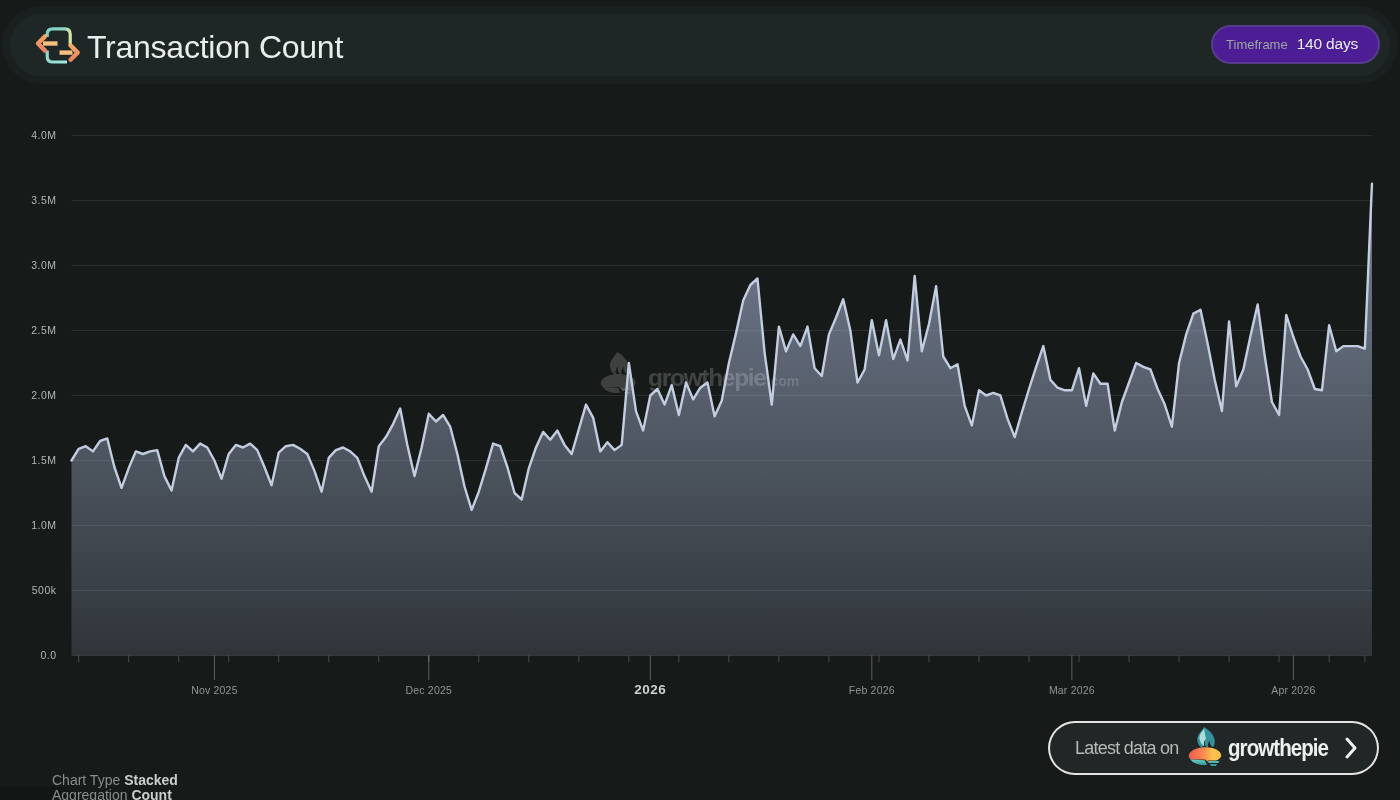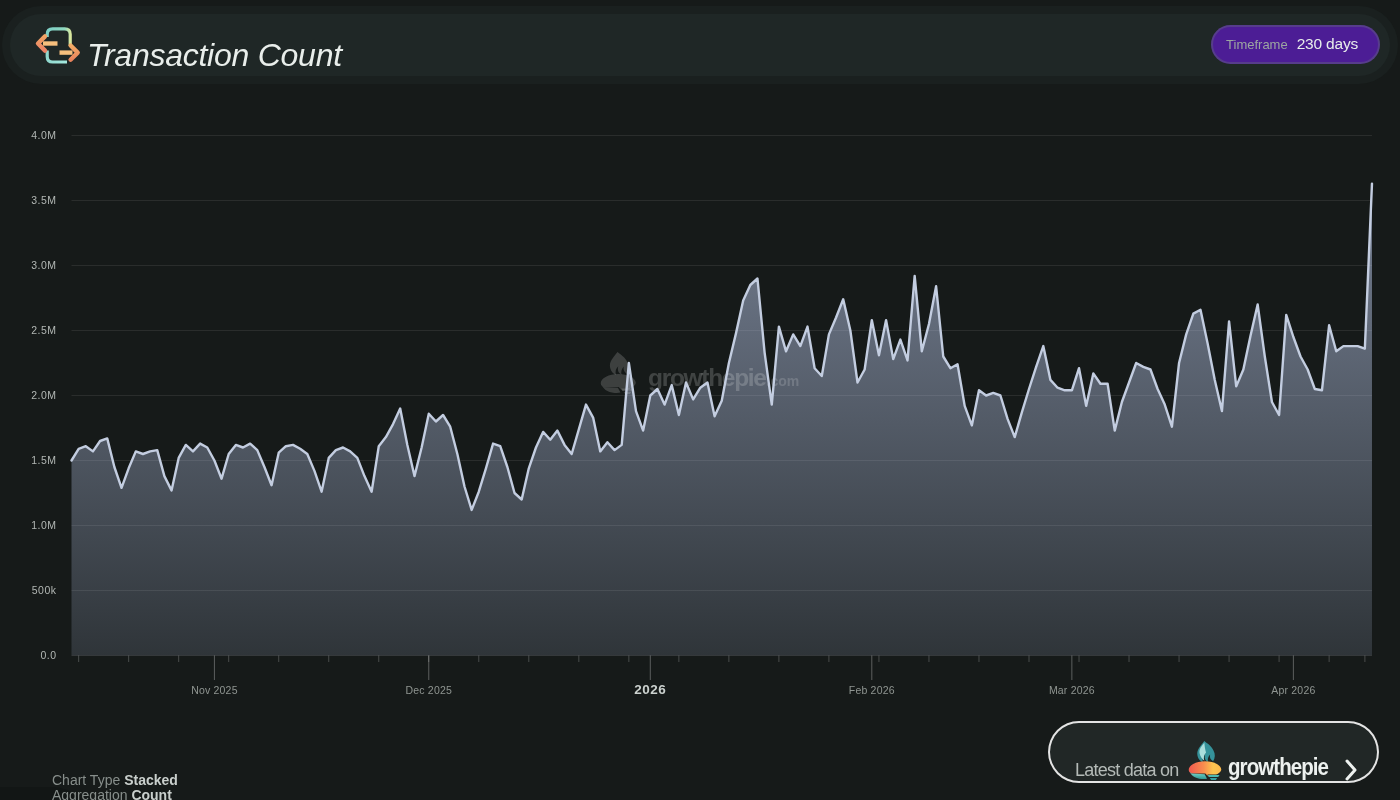--- a/index.html
+++ b/index.html
@@ -5,30 +5,30 @@
 html,body { width:1400px; height:800px; overflow:hidden; background:#161A19; font-family:"Liberation Sans", sans-serif; }
 #stage { position:relative; width:1400px; height:800px; }
 #chart { position:absolute; left:0; top:0; }
 .ylab { font:10.5px "Liberation Sans",sans-serif; fill:#B2B7B4; letter-spacing:0.5px; }
 .xlab { font:10.5px "Liberation Sans",sans-serif; fill:#8F9591; letter-spacing:0.2px; }
 .xlabyear { font:bold 13.5px "Liberation Sans",sans-serif; fill:#CBD1CE; letter-spacing:0.5px; }
 .wmtext { font:bold 24.5px "Liberation Sans",sans-serif; fill:rgba(255,255,255,0.185); letter-spacing:-1.3px; }
 .wmcom { font:bold 14px "Liberation Sans",sans-serif; fill:rgba(255,255,255,0.16); }
 #topbar { position:absolute; left:10px; top:14px; width:1380px; height:62px; background:#1F2726; border-radius:31px; }
 #topring { position:absolute; left:2px; top:6px; width:1396px; height:78px; background:#1A201F; border-radius:39px; }
-#title { position:absolute; left:77px; top:25px; font-size:32px; font-weight:400; color:#E9EEEB; letter-spacing:-0.25px; line-height:1;font-style:italic; }
+#title { position:absolute; left:77px; top:17px; font-size:32px; font-weight:400; color:#E9EEEB; letter-spacing:-0.25px; line-height:1; }
 #tficon { position:absolute; left:24px; top:4px; }
 #timeframe { position:absolute; right:10px; top:10.5px; height:39px; background:#4c1d95; border:2px solid rgba(110,125,122,0.33); border-radius:20px; display:flex; align-items:center; padding:0 20px 0 13px; }
 #timeframe .tflabel { font-size:13px; color:#9CA6A2; margin-right:9px; }
 #timeframe .tfval { font-size:15.5px; font-weight:400; color:#E8EDEB; letter-spacing:-0.2px; }
 #info { position:absolute; left:52px; top:773px; font-size:14px; line-height:15.3px; }
 #blcorner { position:absolute; left:-24px; top:787px; width:116px; height:40px; background:#121615; border-top-right-radius:95px; }
 #info .lab { color:#878E8B; }
 #info .val { color:#C9CFCC; font-weight:600; }
-#cta { position:absolute; left:1048px; top:721px; width:331px; height:62px; background:#212726; border:2px solid rgba(255,255,255,0.88); border-radius:31px; display:flex; align-items:flex-end; padding-left:25px; white-space:nowrap; }
+#cta { position:absolute; left:1048px; top:721px; width:331px; height:54px; background:#212726; border:2px solid rgba(255,255,255,0.88); border-radius:31px; display:flex; align-items:center; padding-left:25px; white-space:nowrap; }
 #cta .l1 { font-size:18px; color:#B4BAB7; letter-spacing:-0.75px; }
 #cta .gtp { font-size:24px; font-weight:700; color:#EDF1EF; letter-spacing:-1.1px; margin-left:6px; display:inline-block; width:100px; transform:scaleX(0.855); transform-origin:left center; }
 #cta .chev { margin-left:17px; }
 #cta .logo { margin-left:9px; margin-top:-3px; }
 </style></head>
 <body>
 <div id="stage">
 <svg id="chart" width="1400" height="800" viewBox="0 0 1400 800">
 <defs>
 <linearGradient id="fillg" x1="0" y1="135.5" x2="0" y2="655.5" gradientUnits="userSpaceOnUse">
@@ -131,21 +131,21 @@
   <path d="M13.2,19 L13.2,16.3 Q13.2,10.8 18.7,10.8 L30.7,10.8 Q36.2,10.8 36.2,16.3 L36.2,27.5" fill="none" stroke="url(#icg1)" stroke-width="3.2"></path>
   <path d="M13.2,32.5 L13.2,38.5 Q13.2,44 18.7,44 L33,44" fill="none" stroke="url(#icg2)" stroke-width="3.2"></path>
   <path d="M9,25.5 L23.5,25.5" stroke="#F6BF7D" stroke-width="4.4" fill="none"></path>
   <path d="M11,18.4 L4,25.5 L11,32.6" fill="none" stroke="url(#ich1)" stroke-width="4.4" stroke-linecap="round" stroke-linejoin="round"></path>
   <path d="M25.5,34.6 L38.5,34.6" stroke="#F6BF7D" stroke-width="4.4" fill="none"></path>
   <path d="M36.6,27.5 L43.7,34.6 L36.6,41.7" fill="none" stroke="url(#ich2)" stroke-width="4.4" stroke-linecap="round" stroke-linejoin="round"></path>
 </svg>
 <div id="title">Transaction Count</div>
 <div id="timeframe">
         <span class="tflabel">Timeframe</span>
-        <span class="tfval">230 days</span>
+        <span class="tfval">140 days</span>
       </div>
 </div>
 <div id="blcorner"></div>
 <div id="info">
 <div><span class="lab">Chart Type </span><span class="val">Stacked</span></div>
 <div><span class="lab">Aggregation </span><span class="val">Count</span></div>
 </div>
 <div id="cta">
 <span class="l1">Latest data on</span>
 <svg class="logo" width="34" height="40" viewBox="0 0 100 118">

